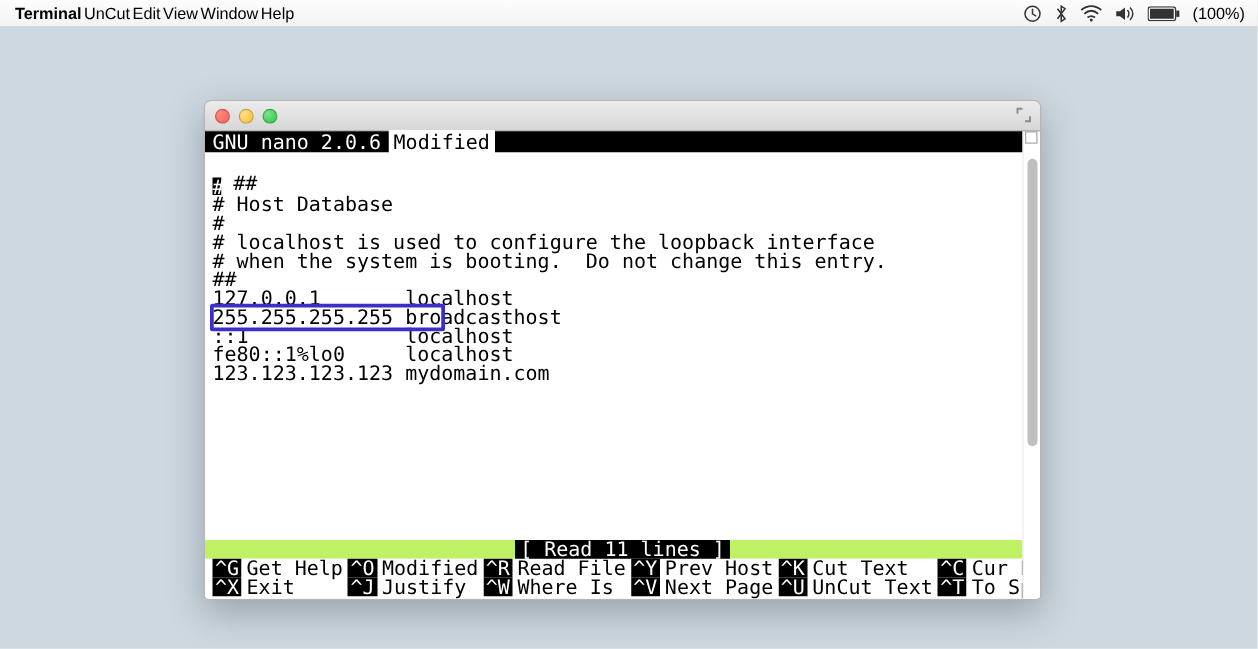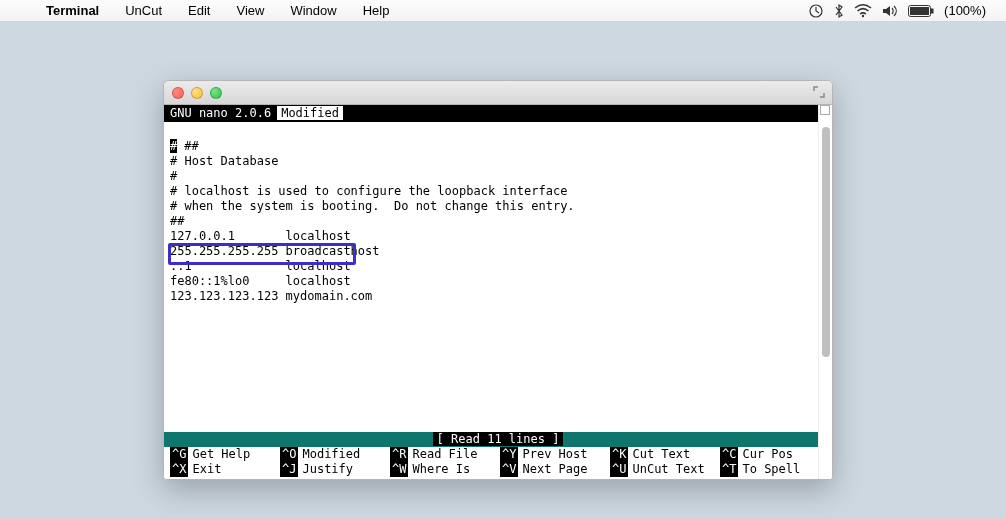--- a/index.html
+++ b/index.html
@@ -10,24 +10,24 @@
       height: 519px;
       overflow: hidden;
       position: relative;
     }
     .menubar {
       background: linear-gradient(#fdfdfd, #f3f3f3);
       height: 22px;
       border-bottom: 1px solid #d4d4d4;
       display: flex;
       align-items: center;
-      padding: 0 20px;
+      padding: 0 10px;
       font-size: 13px;
       color: #000;
-      gap: 26px;
+      gap: 2px;
     }
     .menubar .apple { font-size: 15px; line-height: 1; }
     .menubar .appname { font-weight: bold; }
     .menubar .spacer { flex: 1; }
     .menubar .status { display: flex; align-items: center; gap: 10px; font-size: 13px; }
     .menubar .status svg { display: block; }
     .window {
       position: absolute;
       left: 163px;
       top: 80px;
@@ -75,21 +75,21 @@
       position: absolute;
       right: 6px;
       top: 4px;
       pointer-events: none;
     }
     .terminal {
       flex: 1;
       display: flex;
       flex-direction: column;
       font-family: "Menlo", "Monaco", monospace;
-      font-size: 12px;
+      font-size: 16px;
       line-height: 15px;
       color: #000;
       position: relative;
     }
     .nano-header {
       background: #000;
       color: #fff;
       padding: 1px 6px;
       display: flex;
     }
@@ -114,21 +114,21 @@
       border: 3px solid #3b2fc8;
       border-radius: 2px;
       left: 4px;
       top: 121px;
       width: 188px;
       height: 22px;
       pointer-events: none;
     }
     .nano-status {
       text-align: center;
-      background: #0f766e;
+      background: #bef264;
       padding: 0;
     }
     .nano-status span {
       background: #000; color: #fff; padding: 0 4px;
     }
     .nano-help {
       background: #fff;
       padding: 0 6px 2px 6px;
       display: grid;
       grid-template-columns: repeat(6, 1fr);

